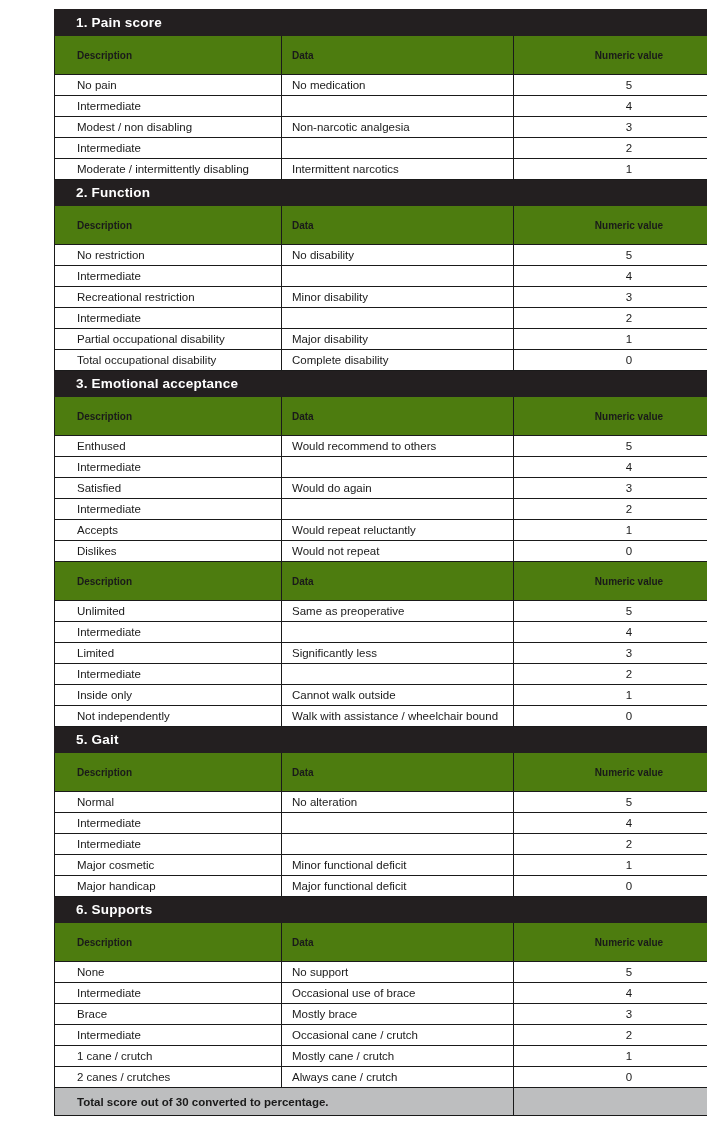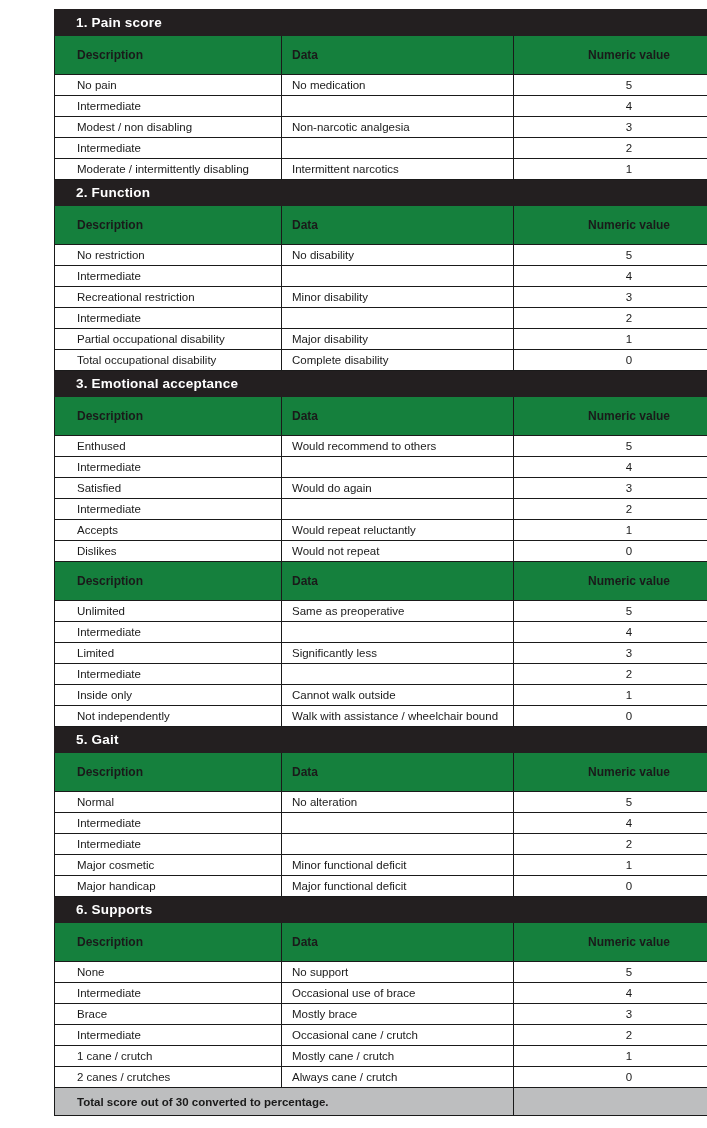--- a/index.html
+++ b/index.html
@@ -31,24 +31,24 @@
     color: #ffffff;
     font-weight: bold;
     font-size: 13.5px;
     height: 26px;
     padding: 0 0 0 21px;
     letter-spacing: 0.2px;
     border: 1px solid #231f20;
   }
   
   tr.col-header td {
-    background: #15803d;
+    background: #4d7c0f;
     color: #1a1a1a;
     font-weight: bold;
-    font-size: 12px;
+    font-size: 10px;
     height: 39px;
     border: 1px solid #1a1a1a;
   }
   
   tr.data-row td {
     background: #ffffff;
     color: #1a1a1a;
     font-size: 11.5px;
     height: 21px;
     border: 1px solid #1a1a1a;

